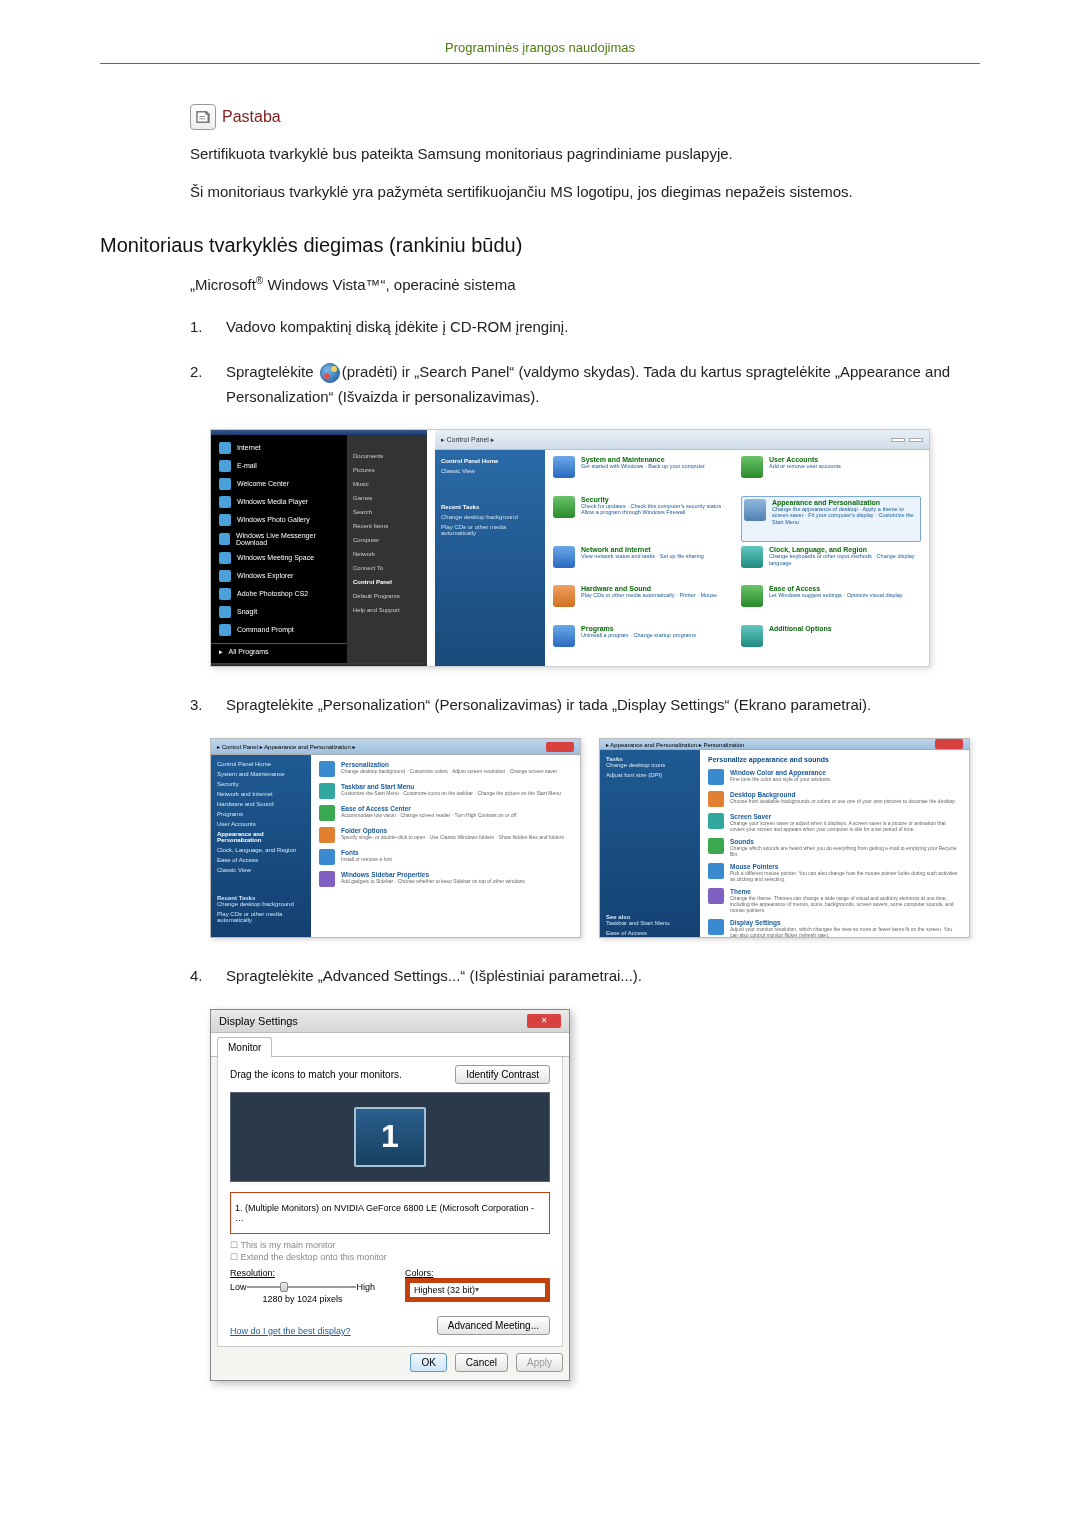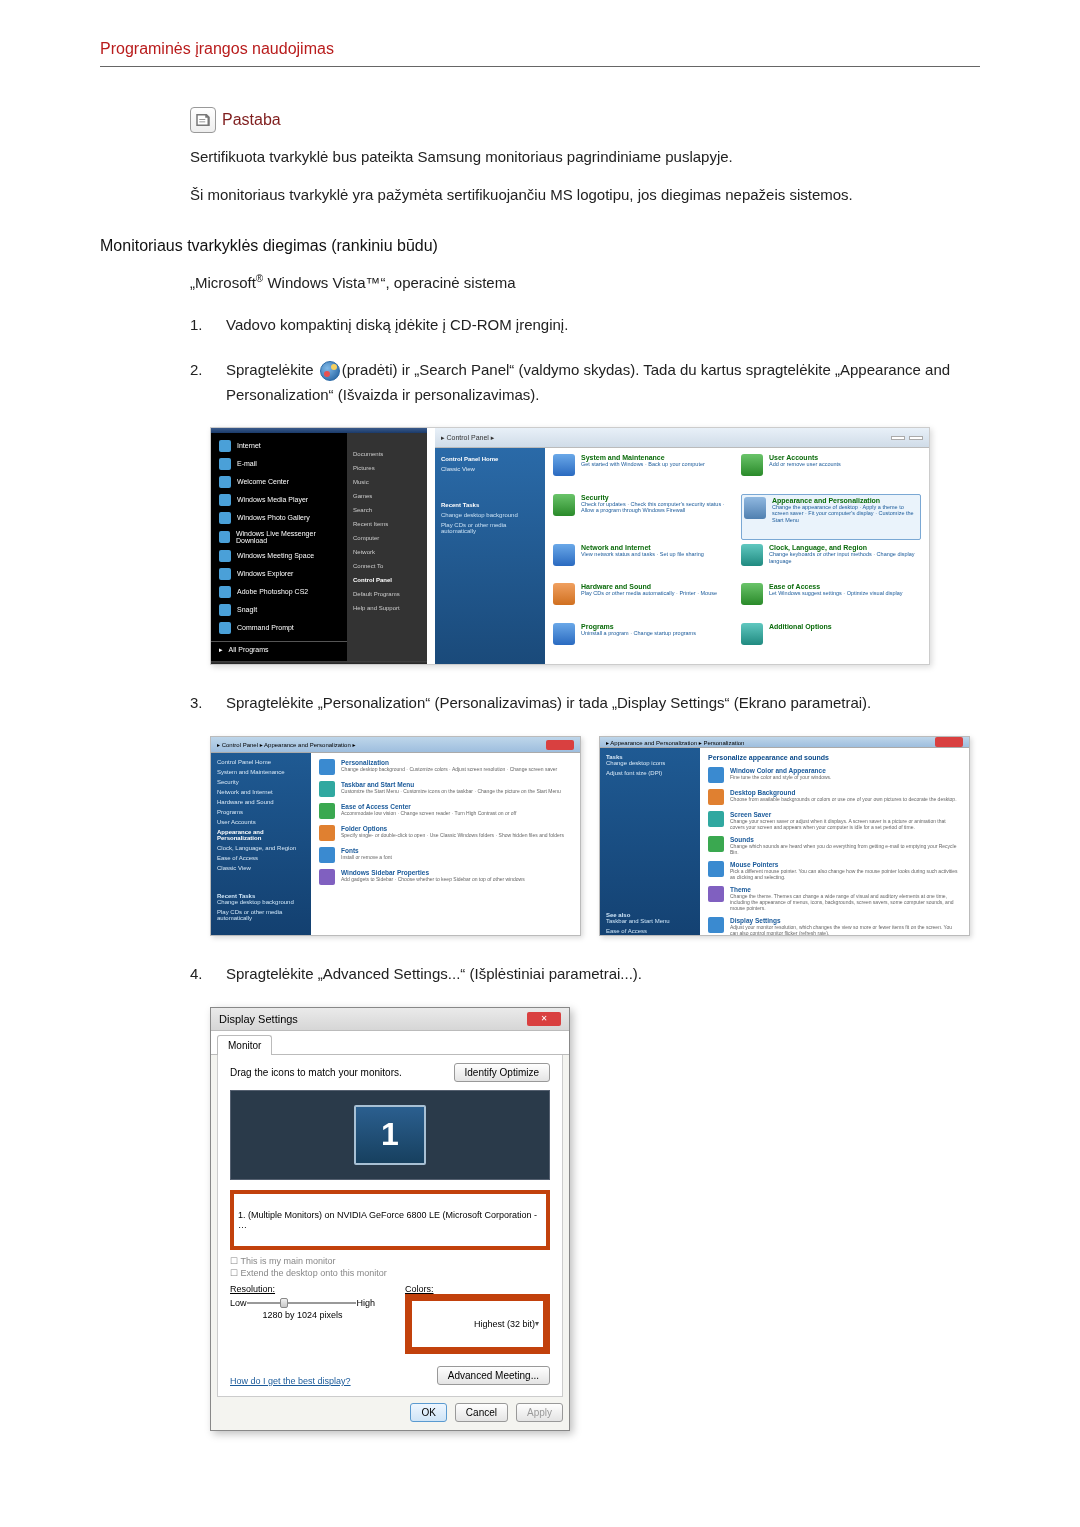--- a/index.html
+++ b/index.html
@@ -7,23 +7,23 @@
       font-family: Arial, Helvetica, sans-serif;
       background: #fff;
       width: 1080px;
       margin: 0 auto;
       color: #000;
     }
     .page {
       padding: 40px 100px 60px 100px;
     }
     .header-title {
-      text-align: left;
-      font-size: 16px;
-      color: #b91c1c;
+      text-align: center;
+      font-size: 13px;
+      color: #4d7c0f;
       padding-bottom: 8px;
       border-bottom: 1px solid #666;
       margin-bottom: 40px;
     }
     .note-section {
       margin-left: 90px;
       margin-bottom: 30px;
     }
     .note-header {
       display: flex;
@@ -46,21 +46,21 @@
       font-size: 16px;
       color: #7f1d1d;
     }
     .note-para {
       font-size: 15px;
       line-height: 1.6;
       color: #222;
       margin-bottom: 14px;
     }
     .section-heading {
-      font-size: 16px;
+      font-size: 20px;
       font-weight: normal;
       color: #111;
       margin-bottom: 18px;
     }
     .subheading {
       margin-left: 90px;
       font-size: 15px;
       color: #222;
       margin-bottom: 22px;
     }
@@ -290,31 +290,31 @@
       margin-bottom:10px;
     }
     .ds-mon {
       width:72px; height:60px;
       background:linear-gradient(#2b5f8f,#17405f);
       border:2px solid #a8c0d4;
       display:flex; align-items:center; justify-content:center;
       color:#fff; font-size:32px; font-weight:bold;
       border-radius:2px;
     }
-    .ds-select { width:100%; border:4px solid #c2410c; font-size:9px; padding:16px 4px; margin-bottom:6px; background:#fff;}
+    .ds-select { width:100%; border:1px solid #c2410c; font-size:9px; padding:10px 4px; margin-bottom:6px; background:#fff;}
     .ds-check { color:#888; font-size:9px; display:block; margin-bottom:2px;}
     .ds-cols { display:flex; gap:30px; margin-top:6px;}
     .ds-col { flex:1; font-size:9px;}
     .ds-slider {
       display:flex; align-items:center; margin:4px 0 2px 0;
     }
     .ds-slider .track { flex:1; height:2px; background:#999; position:relative;}
     .ds-slider .thumb { position:absolute; left:30%; top:-4px; width:8px; height:10px; background:linear-gradient(#f0f0f0,#c8c8c8); border:1px solid #888; border-radius:2px;}
     .ds-res { text-align:center; font-size:9px; margin-top:2px;}
-    .ds-combo { border:7px solid #c2410c; padding:18px 4px; font-size:9px; background:#fff; display:flex; justify-content:flex-end; align-items:center;}
+    .ds-combo { border:5px solid #c2410c; padding:2px 4px; font-size:9px; background:#fff; display:flex; justify-content:flex-start; align-items:center;}
     .ds-combo::after { content:"▾"; color:#555; font-size:8px;}
     .ds-link { color:#1a5a9a; font-size:9px; text-decoration:underline; margin-top:10px; display:inline-block;}
     .ds-row-bottom { display:flex; justify-content:space-between; align-items:center; margin-top:12px;}
     .ds-actions { margin:6px 6px 8px 6px; display:flex; justify-content:flex-end; gap:8px;}
   </style>
 </head>
 <body>
 
 <div class="page">
   <div class="header-title">Programinės įrangos naudojimas</div>
@@ -698,21 +698,21 @@
       <div class="ds-title">
         <span>Display Settings</span>
         <span class="close">✕</span>
       </div>
       <div class="ds-tabs">
         <div class="ds-tab">Monitor</div>
       </div>
       <div class="ds-body">
         <div class="ds-row1">
           <span>Drag the icons to match your monitors.</span>
-          <span class="ds-btn">Identify Optimize</span>
+          <span class="ds-btn">Identify Contrast</span>
         </div>
         <div class="ds-monarea">
           <div class="ds-mon">1</div>
         </div>
         <div class="ds-select">1. (Multiple Monitors) on NVIDIA GeForce 6800 LE (Microsoft Corporation - …</div>
         <label class="ds-check">☐ <span>This is my main monitor</span></label>
         <label class="ds-check">☐ <span>Extend the desktop onto this monitor</span></label>
         <div class="ds-cols">
           <div class="ds-col">
             <u>Resolution:</u>

